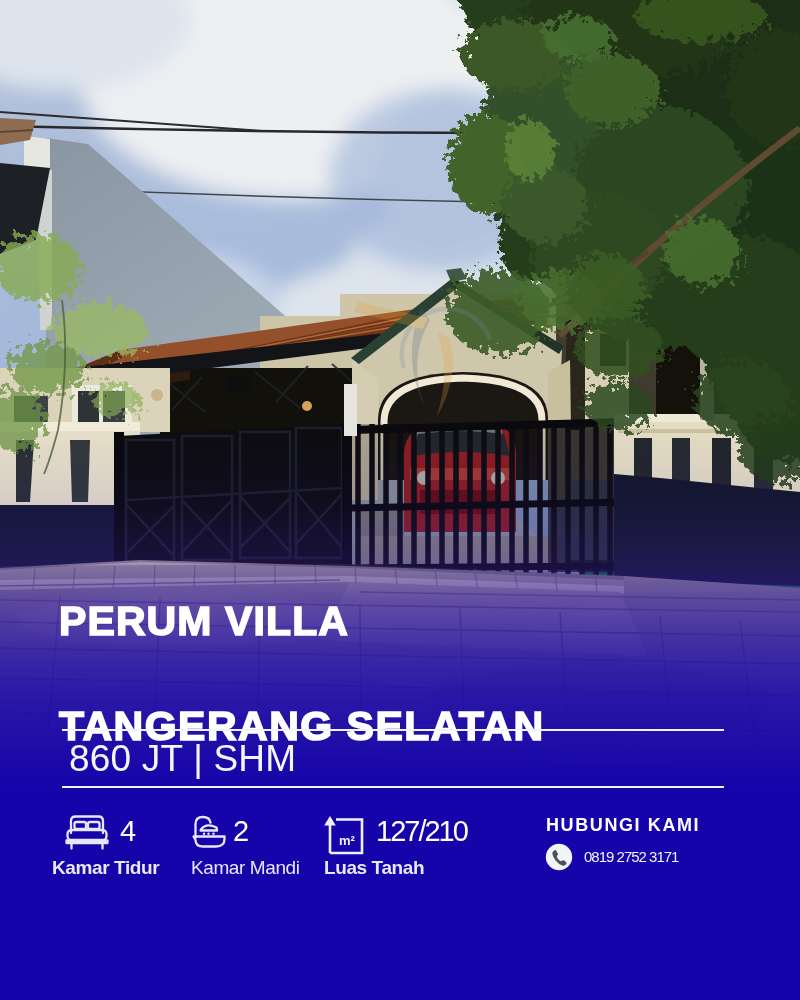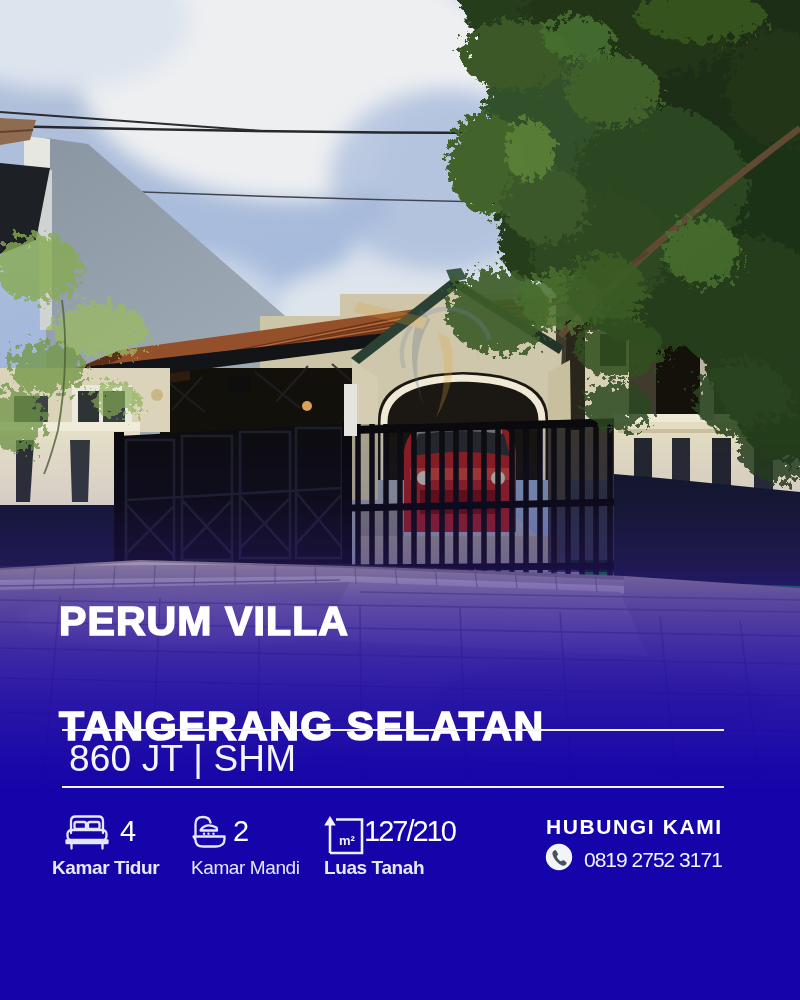--- a/index.html
+++ b/index.html
@@ -14,22 +14,22 @@
       rgba(34,12,170,0.78) 39%,
       rgba(26,7,170,0.88) 47%,
       rgba(21,4,169,0.97) 59%,
       rgb(21,4,169) 63%,
       rgb(21,4,169) 100%);}
   .hl{position:absolute;left:59px;color:#ffffff;font-weight:bold;font-size:41px;line-height:41px;letter-spacing:0.5px;-webkit-text-stroke:1.6px #ffffff;white-space:nowrap;}
   .rule{position:absolute;left:62px;width:662px;height:2px;background:#f2f2fa;}
   #price{position:absolute;left:69px;top:738px;color:#f4f4fc;font-size:37px;letter-spacing:0.2px;}
   .num{position:absolute;color:#ffffff;font-size:29px;top:815px;}
   .lab{position:absolute;color:#e8e9f8;font-size:19px;top:857px;letter-spacing:-0.4px;white-space:nowrap;}
-  #hubungi{position:absolute;left:546px;top:815px;color:#ffffff;font-size:21px;font-weight:bold;letter-spacing:1.6px;}
-  #phone-num{position:absolute;left:584px;top:848px;color:#f2f3fc;font-size:21px;letter-spacing:-1px;}
+  #hubungi{position:absolute;left:546px;top:815px;color:#ffffff;font-size:18px;font-weight:bold;letter-spacing:1.6px;}
+  #phone-num{position:absolute;left:584px;top:848px;color:#f2f3fc;font-size:15px;letter-spacing:-1px;}
 </style>
 </head>
 <body>
 <div id="poster">
 
   <svg id="photo" width="800" height="820" viewBox="0 0 800 820">
     <defs>
       <linearGradient id="skyg" x1="0" y1="0" x2="0.2" y2="1">
         <stop offset="0" stop-color="#b6c3da"></stop>
         <stop offset="0.5" stop-color="#a7bbdc"></stop>
@@ -413,21 +413,21 @@
 
   <svg style="position:absolute;left:322px;top:814px;" width="44" height="42" viewBox="0 0 44 42">
     <g fill="none" stroke="#f0f1fa" stroke-width="2.6" stroke-linejoin="miter">
       <path d="M8,39 L8,10"></path>
       <path d="M14,5.5 L40,5.5 L40,39 L8,39"></path>
     </g>
     <polygon points="8,2 13.8,11.6 2.2,11.6" fill="#f0f1fa"></polygon>
     <text x="25" y="31" font-family="Liberation Sans,sans-serif" font-size="13" font-weight="bold" fill="#f0f1fa" text-anchor="middle">m²</text>
   </svg>
 
-  <div class="num" style="left:364px;letter-spacing:-2px;text-align:center;">127/210</div>
+  <div class="num" style="left:376px;letter-spacing:-2px;text-align:center;">127/210</div>
 
   <div class="lab" style="left:324px;font-weight:bold;">Luas Tanah</div>
 
   <div id="hubungi">HUBUNGI KAMI</div>
 
   <svg style="position:absolute;left:545px;top:843px;" width="28" height="28" viewBox="0 0 28 28">
     <circle cx="14" cy="14" r="13.2" fill="#f3f4f8"></circle>
     <path d="M9.2,7.4 Q10.6,6.6 11.4,8 L12.8,10.4 Q13.4,11.6 12.2,12.6 Q11.4,13.4 12.4,15 Q13.4,16.6 14.6,17.6 Q15.8,18.6 16.8,17.8 Q18,16.8 19.2,17.6 L21,19 Q22.2,20 21.2,21.2 Q19.6,23.2 17.2,22.4 Q13.6,21.2 10.8,17.8 Q8,14.4 7.4,11 Q7,8.6 9.2,7.4 Z" fill="#44555c"></path>
   </svg>
 

